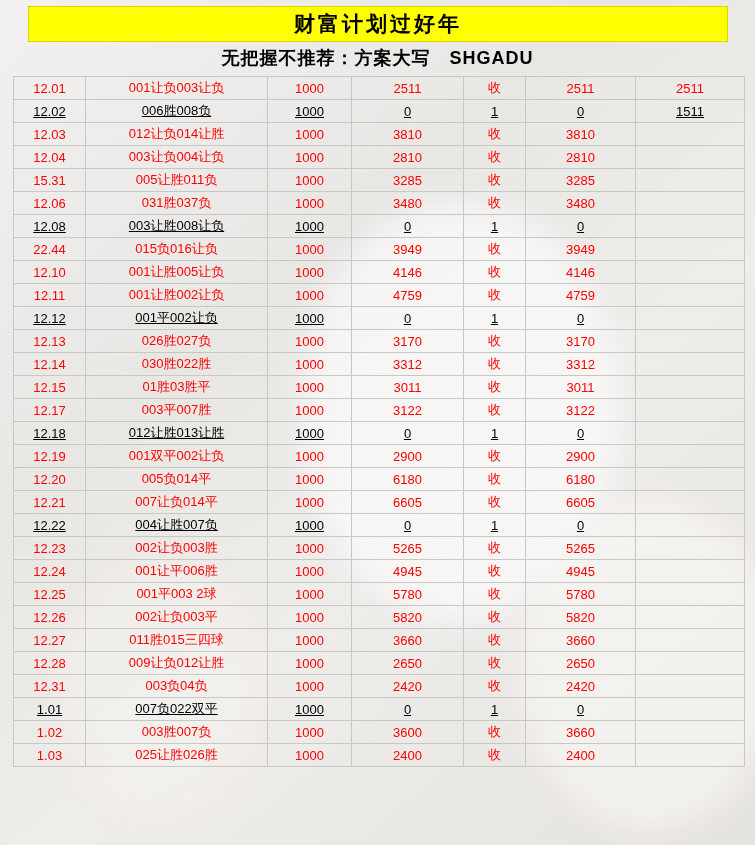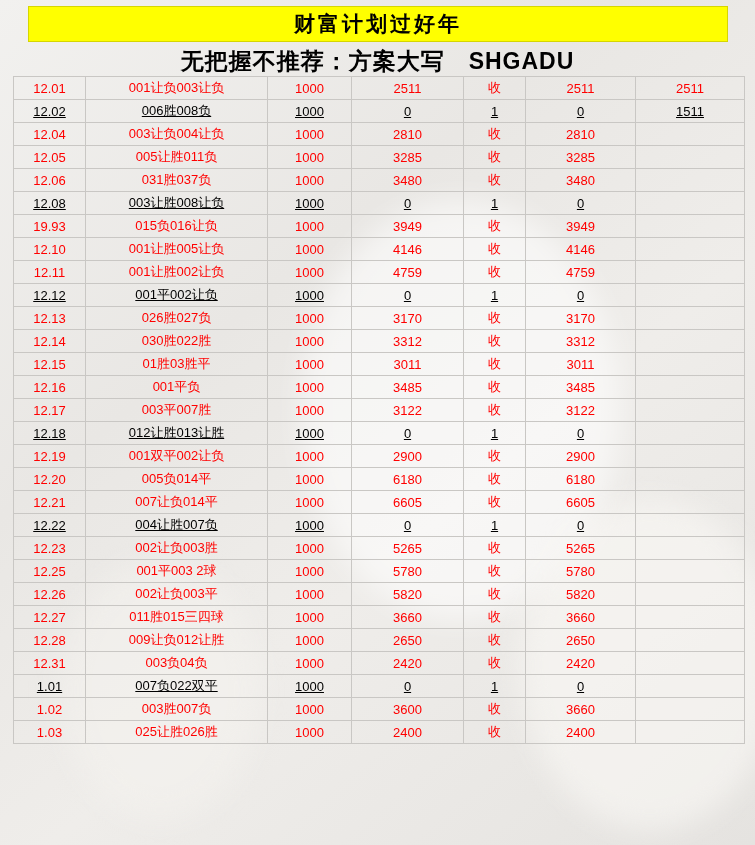--- a/index.html
+++ b/index.html
@@ -49,21 +49,21 @@
     font-weight: bold;
     color: #000;
     letter-spacing: 3px;
   }
   .subtitle {
     position: absolute;
     left: 0;
     top: 46px;
     width: 755px;
     text-align: center;
-    font-size: 23px;
+    font-size: 18px;
     font-weight: bold;
     color: #000;
     letter-spacing: 1px;
   }
   table.main {
     position: absolute;
     left: 13px;
     top: 76px;
     width: 731px;
     border-collapse: collapse;
@@ -133,30 +133,39 @@
         <tr>
           <td class="black row-date">12.02</td>
           <td class="black row-pick">006胜008负</td>
           <td class="black">1000</td>
           <td class="black">0</td>
           <td class="black">1</td>
           <td class="black">0</td>
           <td class="black">1511</td>
         </tr>
         <tr>
+          <td class="red row-date">12.03</td>
+          <td class="red row-pick">012让负014让胜</td>
+          <td class="red">1000</td>
+          <td class="red">3810</td>
+          <td class="red">收</td>
+          <td class="red">3810</td>
+          <td class="red"></td>
+        </tr>
+        <tr>
           <td class="red row-date">12.04</td>
           <td class="red row-pick">003让负004让负</td>
           <td class="red">1000</td>
           <td class="red">2810</td>
           <td class="red">收</td>
           <td class="red">2810</td>
           <td class="red"></td>
         </tr>
         <tr>
-          <td class="red row-date">12.05</td>
+          <td class="red row-date">15.31</td>
           <td class="red row-pick">005让胜011负</td>
           <td class="red">1000</td>
           <td class="red">3285</td>
           <td class="red">收</td>
           <td class="red">3285</td>
           <td class="red"></td>
         </tr>
         <tr>
           <td class="red row-date">12.06</td>
           <td class="red row-pick">031胜037负</td>
@@ -169,21 +178,21 @@
         <tr>
           <td class="black row-date">12.08</td>
           <td class="black row-pick">003让胜008让负</td>
           <td class="black">1000</td>
           <td class="black">0</td>
           <td class="black">1</td>
           <td class="black">0</td>
           <td class="black"></td>
         </tr>
         <tr>
-          <td class="red row-date">19.93</td>
+          <td class="red row-date">22.44</td>
           <td class="red row-pick">015负016让负</td>
           <td class="red">1000</td>
           <td class="red">3949</td>
           <td class="red">收</td>
           <td class="red">3949</td>
           <td class="red"></td>
         </tr>
         <tr>
           <td class="red row-date">12.10</td>
           <td class="red row-pick">001让胜005让负</td>
@@ -232,29 +241,20 @@
         <tr>
           <td class="red row-date">12.15</td>
           <td class="red row-pick">01胜03胜平</td>
           <td class="red">1000</td>
           <td class="red">3011</td>
           <td class="red">收</td>
           <td class="red">3011</td>
           <td class="red"></td>
         </tr>
         <tr>
-          <td class="red row-date">12.16</td>
-          <td class="red row-pick">001平负</td>
-          <td class="red">1000</td>
-          <td class="red">3485</td>
-          <td class="red">收</td>
-          <td class="red">3485</td>
-          <td class="red"></td>
-        </tr>
-        <tr>
           <td class="red row-date">12.17</td>
           <td class="red row-pick">003平007胜</td>
           <td class="red">1000</td>
           <td class="red">3122</td>
           <td class="red">收</td>
           <td class="red">3122</td>
           <td class="red"></td>
         </tr>
         <tr>
           <td class="black row-date">12.18</td>
@@ -301,20 +301,29 @@
           <td class="black">0</td>
           <td class="black"></td>
         </tr>
         <tr>
           <td class="red row-date">12.23</td>
           <td class="red row-pick">002让负003胜</td>
           <td class="red">1000</td>
           <td class="red">5265</td>
           <td class="red">收</td>
           <td class="red">5265</td>
+          <td class="red"></td>
+        </tr>
+        <tr>
+          <td class="red row-date">12.24</td>
+          <td class="red row-pick">001让平006胜</td>
+          <td class="red">1000</td>
+          <td class="red">4945</td>
+          <td class="red">收</td>
+          <td class="red">4945</td>
           <td class="red"></td>
         </tr>
         <tr>
           <td class="red row-date">12.25</td>
           <td class="red row-pick">001平003 2球</td>
           <td class="red">1000</td>
           <td class="red">5780</td>
           <td class="red">收</td>
           <td class="red">5780</td>
           <td class="red"></td>

